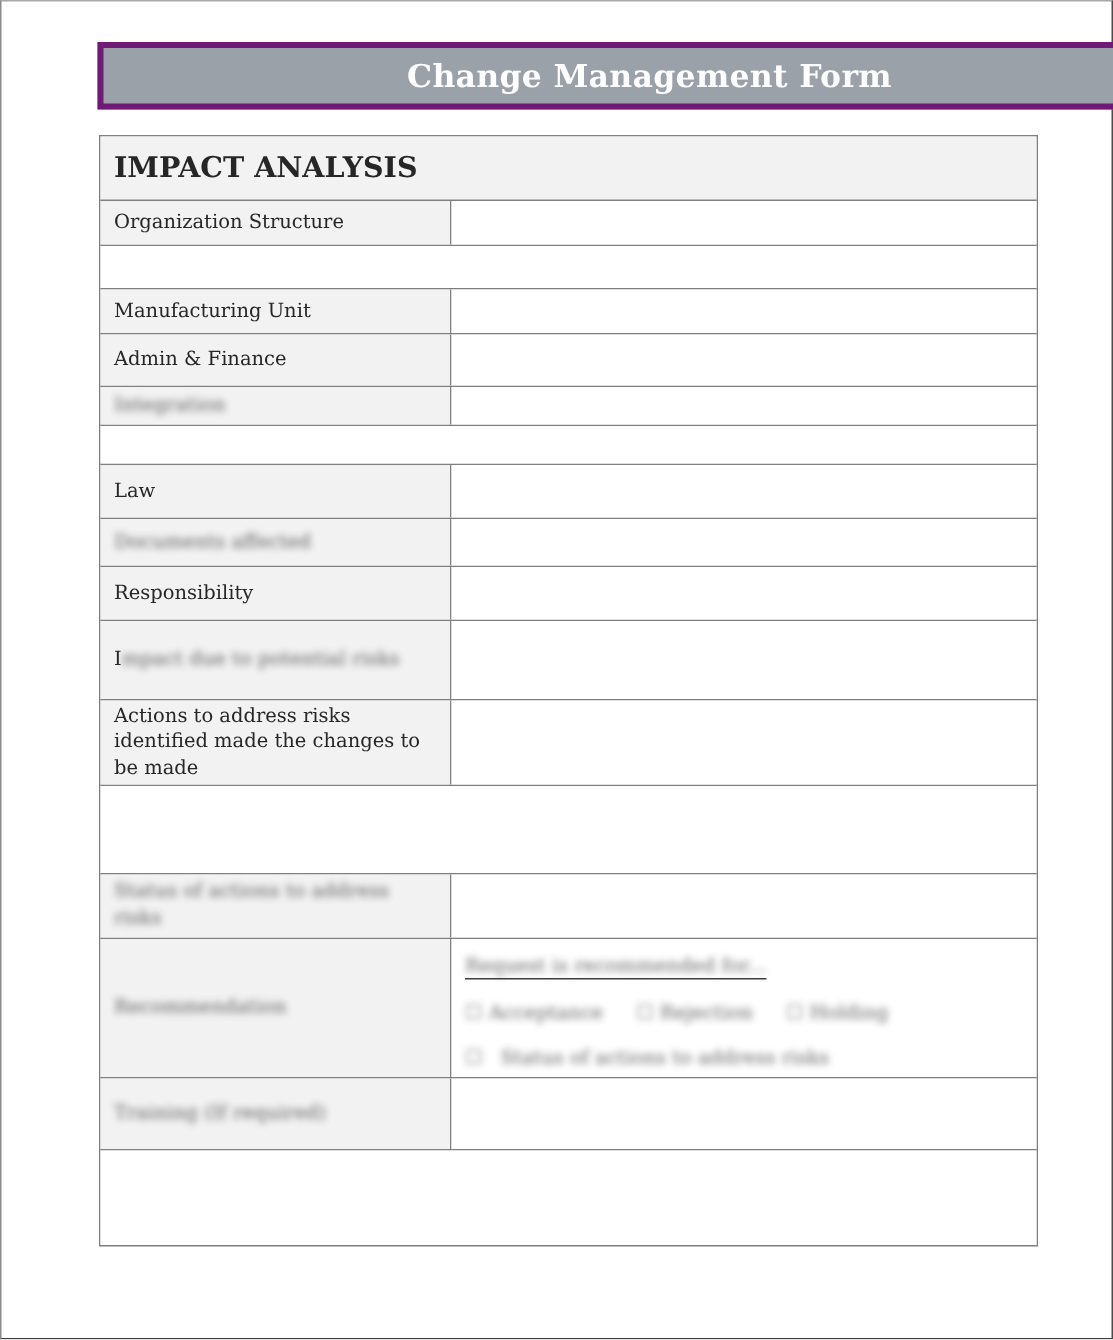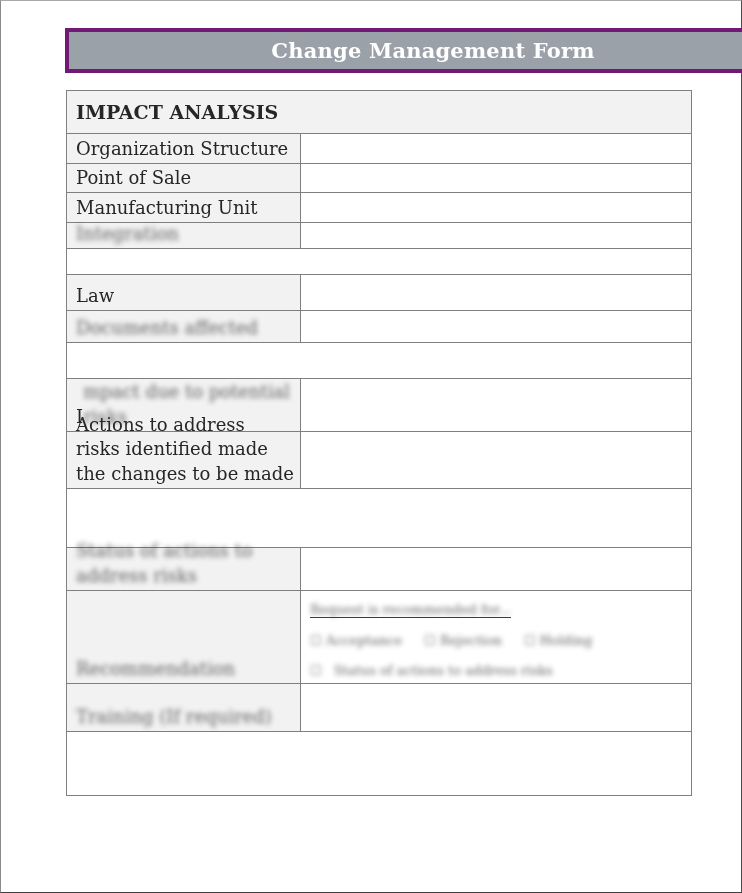--- a/index.html
+++ b/index.html
@@ -13,21 +13,21 @@
           background:#9aa1a9;border:4px solid #701a75;box-sizing:border-box;
           display:flex;align-items:center;justify-content:center;}
   .titlebar h1{margin:0;font-size:21px;font-weight:bold;color:#ffffff;letter-spacing:.2px;}
   
   .tbl{position:absolute;left:66px;top:90px;width:626px;border:1px solid #7f7f7f;
           box-sizing:border-box;background:#fff;}
   .thead{height:42px;background:#f2f2f2;display:flex;align-items:center;
           padding-left:9px;font-weight:bold;font-size:19px;box-sizing:border-box;}
   .row{display:flex;border-top:1px solid #7f7f7f;box-sizing:border-box;}
   .cl{width:234px;background:#f2f2f2;border-right:1px solid #7f7f7f;box-sizing:border-box;
-          display:flex;align-items:flex-end;padding:2px 6px 2px 9px;font-size:18px;line-height:1.35;}
+          display:flex;align-items:center;padding:2px 6px 2px 9px;font-size:13px;line-height:1.35;}
   .cr{flex:1;background:#ffffff;box-sizing:border-box;font-size:13px;}
   .h30{height:30px}.h27{height:27px}.h29{height:29px}.h35{height:35px}.h26{height:26px}
   .h36{height:36px}.h32{height:32px}.h53{height:53px}.h57{height:57px}.h59{height:59px}
   .h43{height:43px}.h93{height:93px}.h48{height:48px}.h64{height:64px}
   
   .blur{display:inline-block;filter:blur(2.4px);opacity:.82;color:#3c3c3c;}
   .blur2{display:inline-block;filter:blur(2.6px);opacity:.8;color:#3c3c3c;}
   
   .rec{padding:4px 0 0 9px;}
   .rec .line{height:30px;display:flex;align-items:center;}
@@ -52,33 +52,36 @@
 
     <div class="row h30">
       <div class="cl">
           <span>Organization Structure</span>
         </div>
       <div class="cr"></div>
     </div>
 
 
     <div class="row h29">
-      <div class="cl">
-          <span>Point of Sale</span>
-        </div>
       <div class="cr"></div>
     </div>
 
     <div class="row h30">
       <div class="cl">
           <span>Manufacturing Unit</span>
         </div>
       <div class="cr"></div>
     </div>
 
+    <div class="row h35">
+      <div class="cl">
+          <span>Admin &amp; Finance</span>
+        </div>
+      <div class="cr"></div>
+    </div>
 
     <div class="row h26">
       <div class="cl">
           <span class="blur">Integration</span>
         </div>
       <div class="cr"></div>
     </div>
 
     <div class="row h26">
       <div class="cr"></div>
@@ -92,20 +95,23 @@
     </div>
 
     <div class="row h32">
       <div class="cl">
           <span class="blur">Documents affected</span>
         </div>
       <div class="cr"></div>
     </div>
 
     <div class="row h36">
+      <div class="cl">
+          <span>Responsibility</span>
+        </div>
       <div class="cr"></div>
     </div>
 
     <div class="row h53">
       <div class="cl">
         <span>I</span>
           <span class="blur">mpact due to potential risks</span>
       </div>
       <div class="cr"></div>
     </div>

